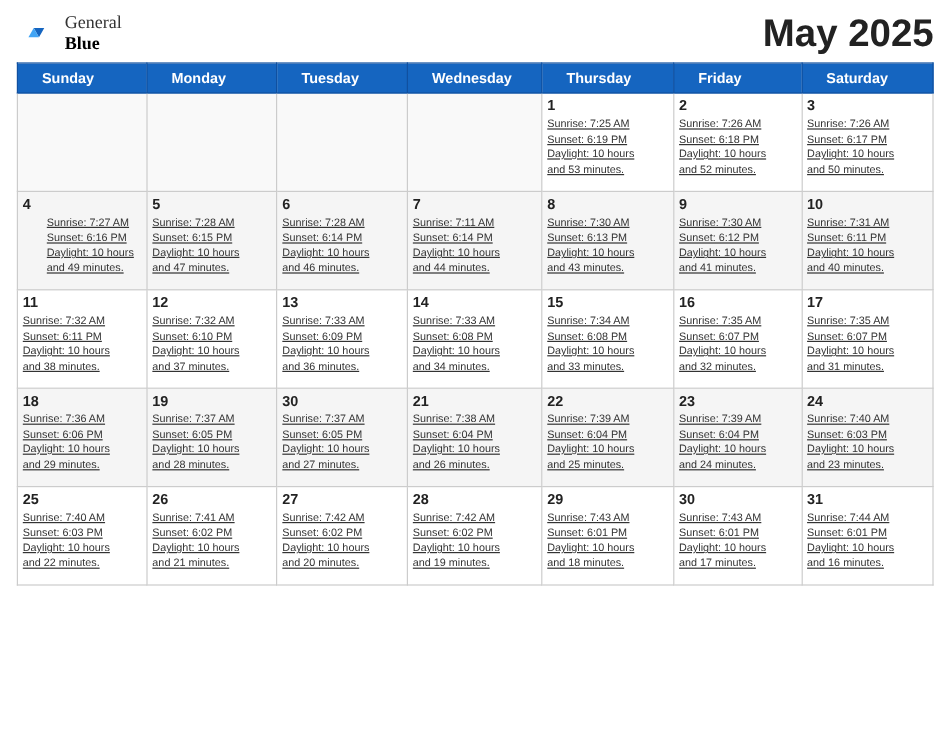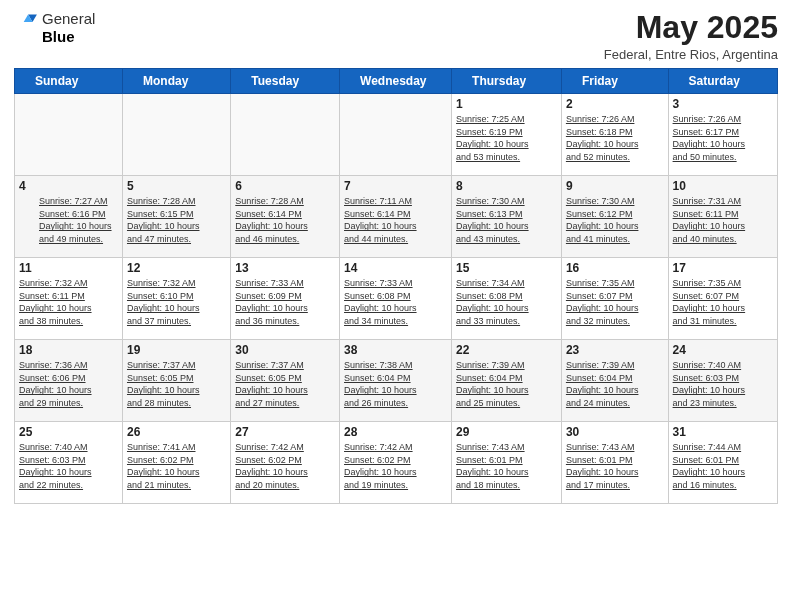--- a/index.html
+++ b/index.html
@@ -16,22 +16,23 @@
       padding: 10px 14px 14px 14px;
     }
     .header {
       display: flex;
       justify-content: space-between;
       align-items: flex-start;
       margin-bottom: 6px;
     }
     .logo {
       display: flex;
-      align-items: flex-start;
-      gap: 4px;
+      align-items: flex-end;
+      gap: 16px;
+      font-family: Liberation Serif, serif;
     }
     .logo-text {
       font-size: 15px;
       line-height: 1.2;
     }
     .logo-general {
       color: #333;
       font-weight: normal;
     }
     .logo-blue {
@@ -117,21 +118,20 @@
           <polygon points="22,8 30,22 14,22" fill="#42a5f5"></polygon>
         </svg>
       </div>
       <div class="logo-text">
         <div class="logo-general">General</div>
         <div class="logo-blue">Blue</div>
       </div>
     </div>
     <div class="title-block">
       <div class="month-title">May 2025</div>
-      <div class="subtitle">Federal, Entre Rios, Argentina</div>
     </div>
   </div>
 
   <table class="calendar">
     <thead>
       <tr>
       <th>Sunday</th>
           <th>Monday</th>
           <th>Tuesday</th>
           <th>Wednesday</th>
@@ -286,21 +286,21 @@
 and 28 minutes.</div>
           </td>
           <td>
             <span class="day-num">30</span>
             <div class="day-info" style="white-space: pre-line;">Sunrise: 7:37 AM
 Sunset: 6:05 PM
 Daylight: 10 hours
 and 27 minutes.</div>
           </td>
           <td>
-            <span class="day-num">38</span>
+            <span class="day-num">21</span>
             <div class="day-info" style="white-space: pre-line;">Sunrise: 7:38 AM
 Sunset: 6:04 PM
 Daylight: 10 hours
 and 26 minutes.</div>
           </td>
           <td>
             <span class="day-num">22</span>
             <div class="day-info" style="white-space: pre-line;">Sunrise: 7:39 AM
 Sunset: 6:04 PM
 Daylight: 10 hours

